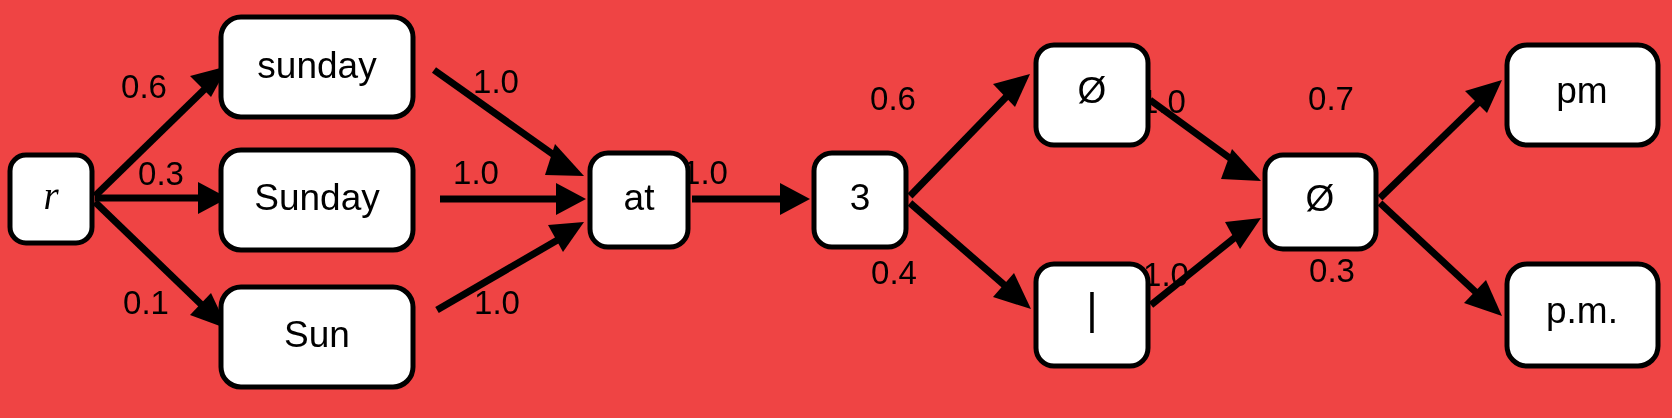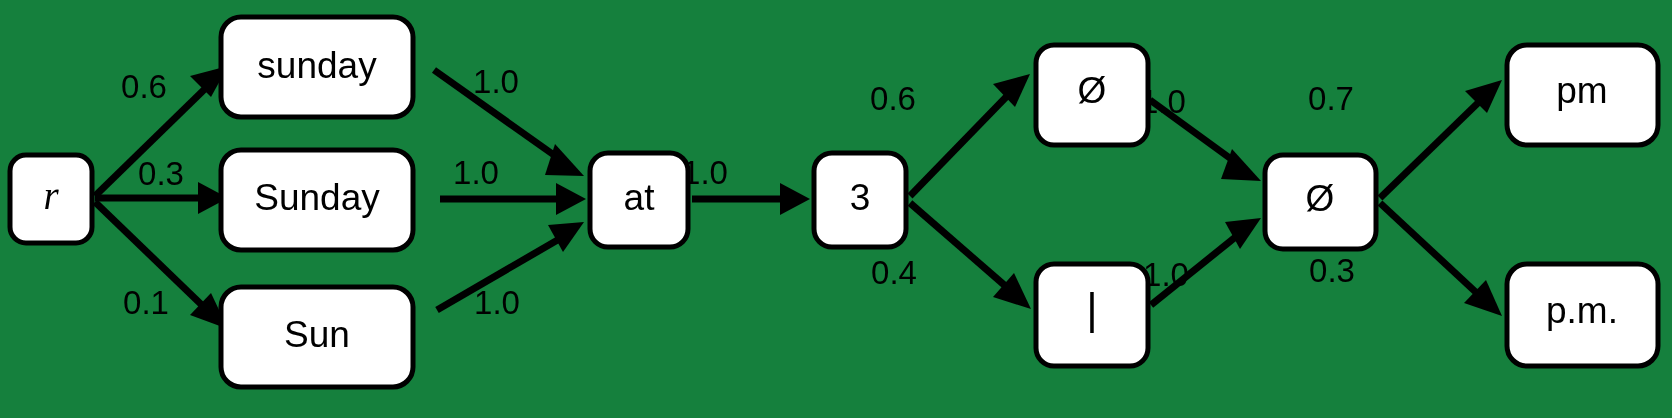--- a/index.html
+++ b/index.html
@@ -10,21 +10,21 @@
   body {
     width: 1672px;
     height: 418px;
     font-family: "Liberation Sans", sans-serif;
     overflow: hidden;
   }
   #diagram-root {
     position: relative;
     width: 1672px;
     height: 418px;
-    background: #15803d;
+    background: #ef4444;
   }
   svg.fsa-canvas {
     display: block;
     width: 1672px;
     height: 418px;
   }
   .node-box {
     fill: #ffffff;
     stroke: #000000;
     stroke-width: 5;

